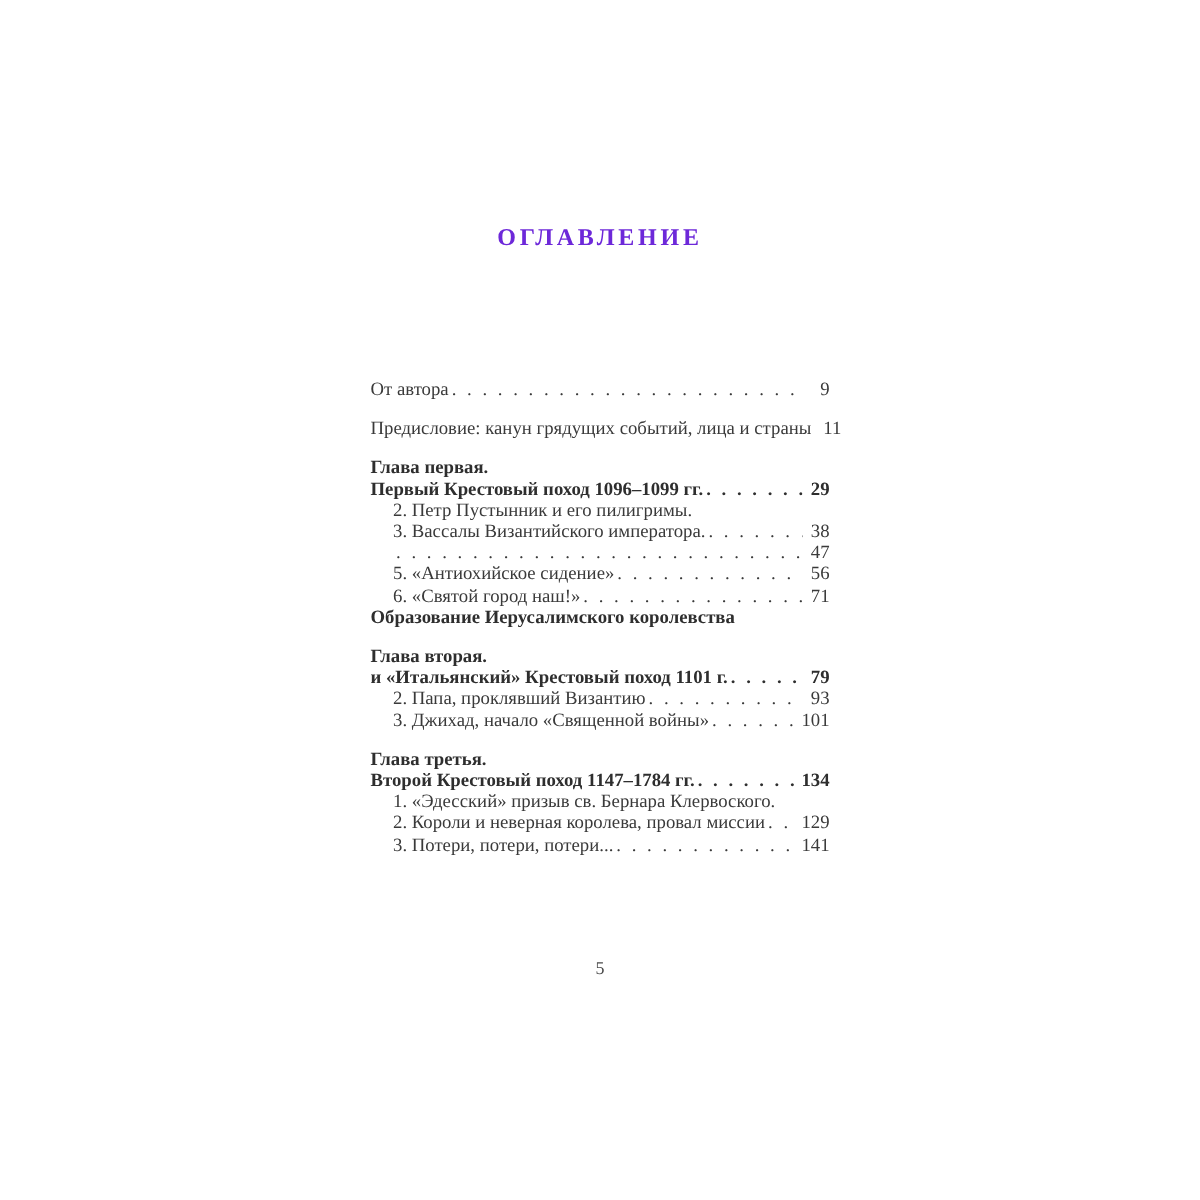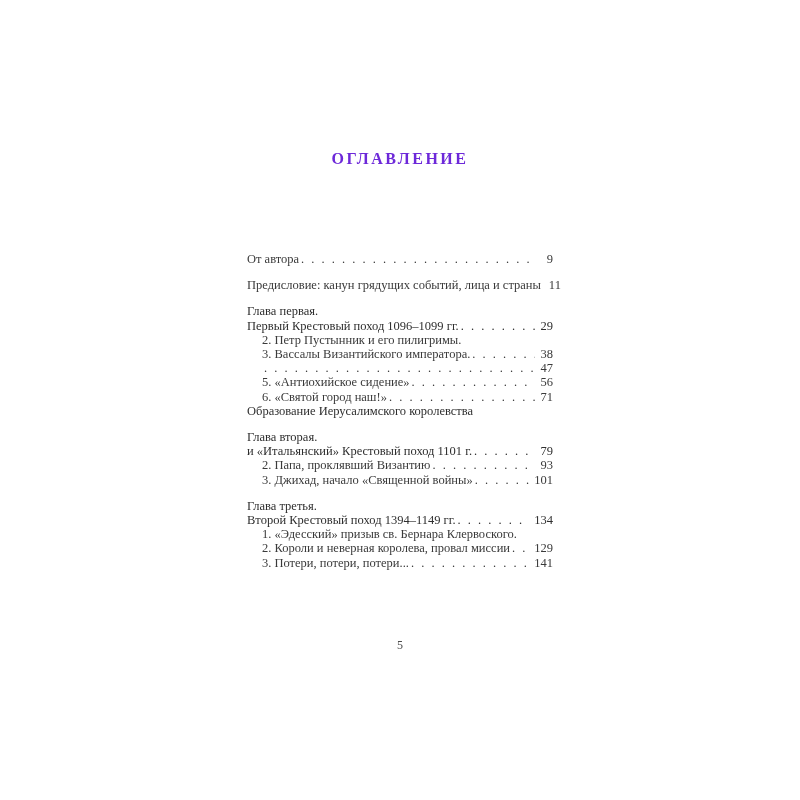--- a/index.html
+++ b/index.html
@@ -34,21 +34,21 @@
     left: 247px;
     width: 306px;
     font-size: 12.5px;
     line-height: 14.2px;
   }
   .row {
     display: flex;
     align-items: flex-end;
   }
   .row.gap { margin-top: 12px; }
-  .row.bold { font-weight: normal; color: #2e2e2e; }
+  .row.bold { font-weight: bold; color: #2e2e2e; }
   .row.indent-1 { padding-left: 15px; }
   .row.indent-2 { padding-left: 22px; }
   .row-text {
     flex: 0 0 auto;
     white-space: nowrap;
   }
   .leader {
     flex: 1 1 auto;
     min-width: 0;
     overflow: hidden;
@@ -144,21 +144,21 @@
       <div class="row indent-1">
     <span class="row-text">3. Джихад, начало «Священной войны»</span>
     <span class="leader"></span>
     <span class="page-num">101</span>
   </div>
       <div class="row indent-0 bold gap">
     <span class="row-text">Глава третья.</span>
 
   </div>
       <div class="row indent-0 bold">
-    <span class="row-text">Второй Крестовый поход 1394–1149 гг.</span>
+    <span class="row-text">Второй Крестовый поход 1147–1784 гг.</span>
     <span class="leader"></span>
     <span class="page-num">134</span>
   </div>
       <div class="row indent-1">
     <span class="row-text">1. «Эдесский» призыв св. Бернара Клервоского.</span>
 
   </div>
       <div class="row indent-1">
     <span class="row-text">2. Короли и неверная королева, провал миссии</span>
     <span class="leader"></span>

